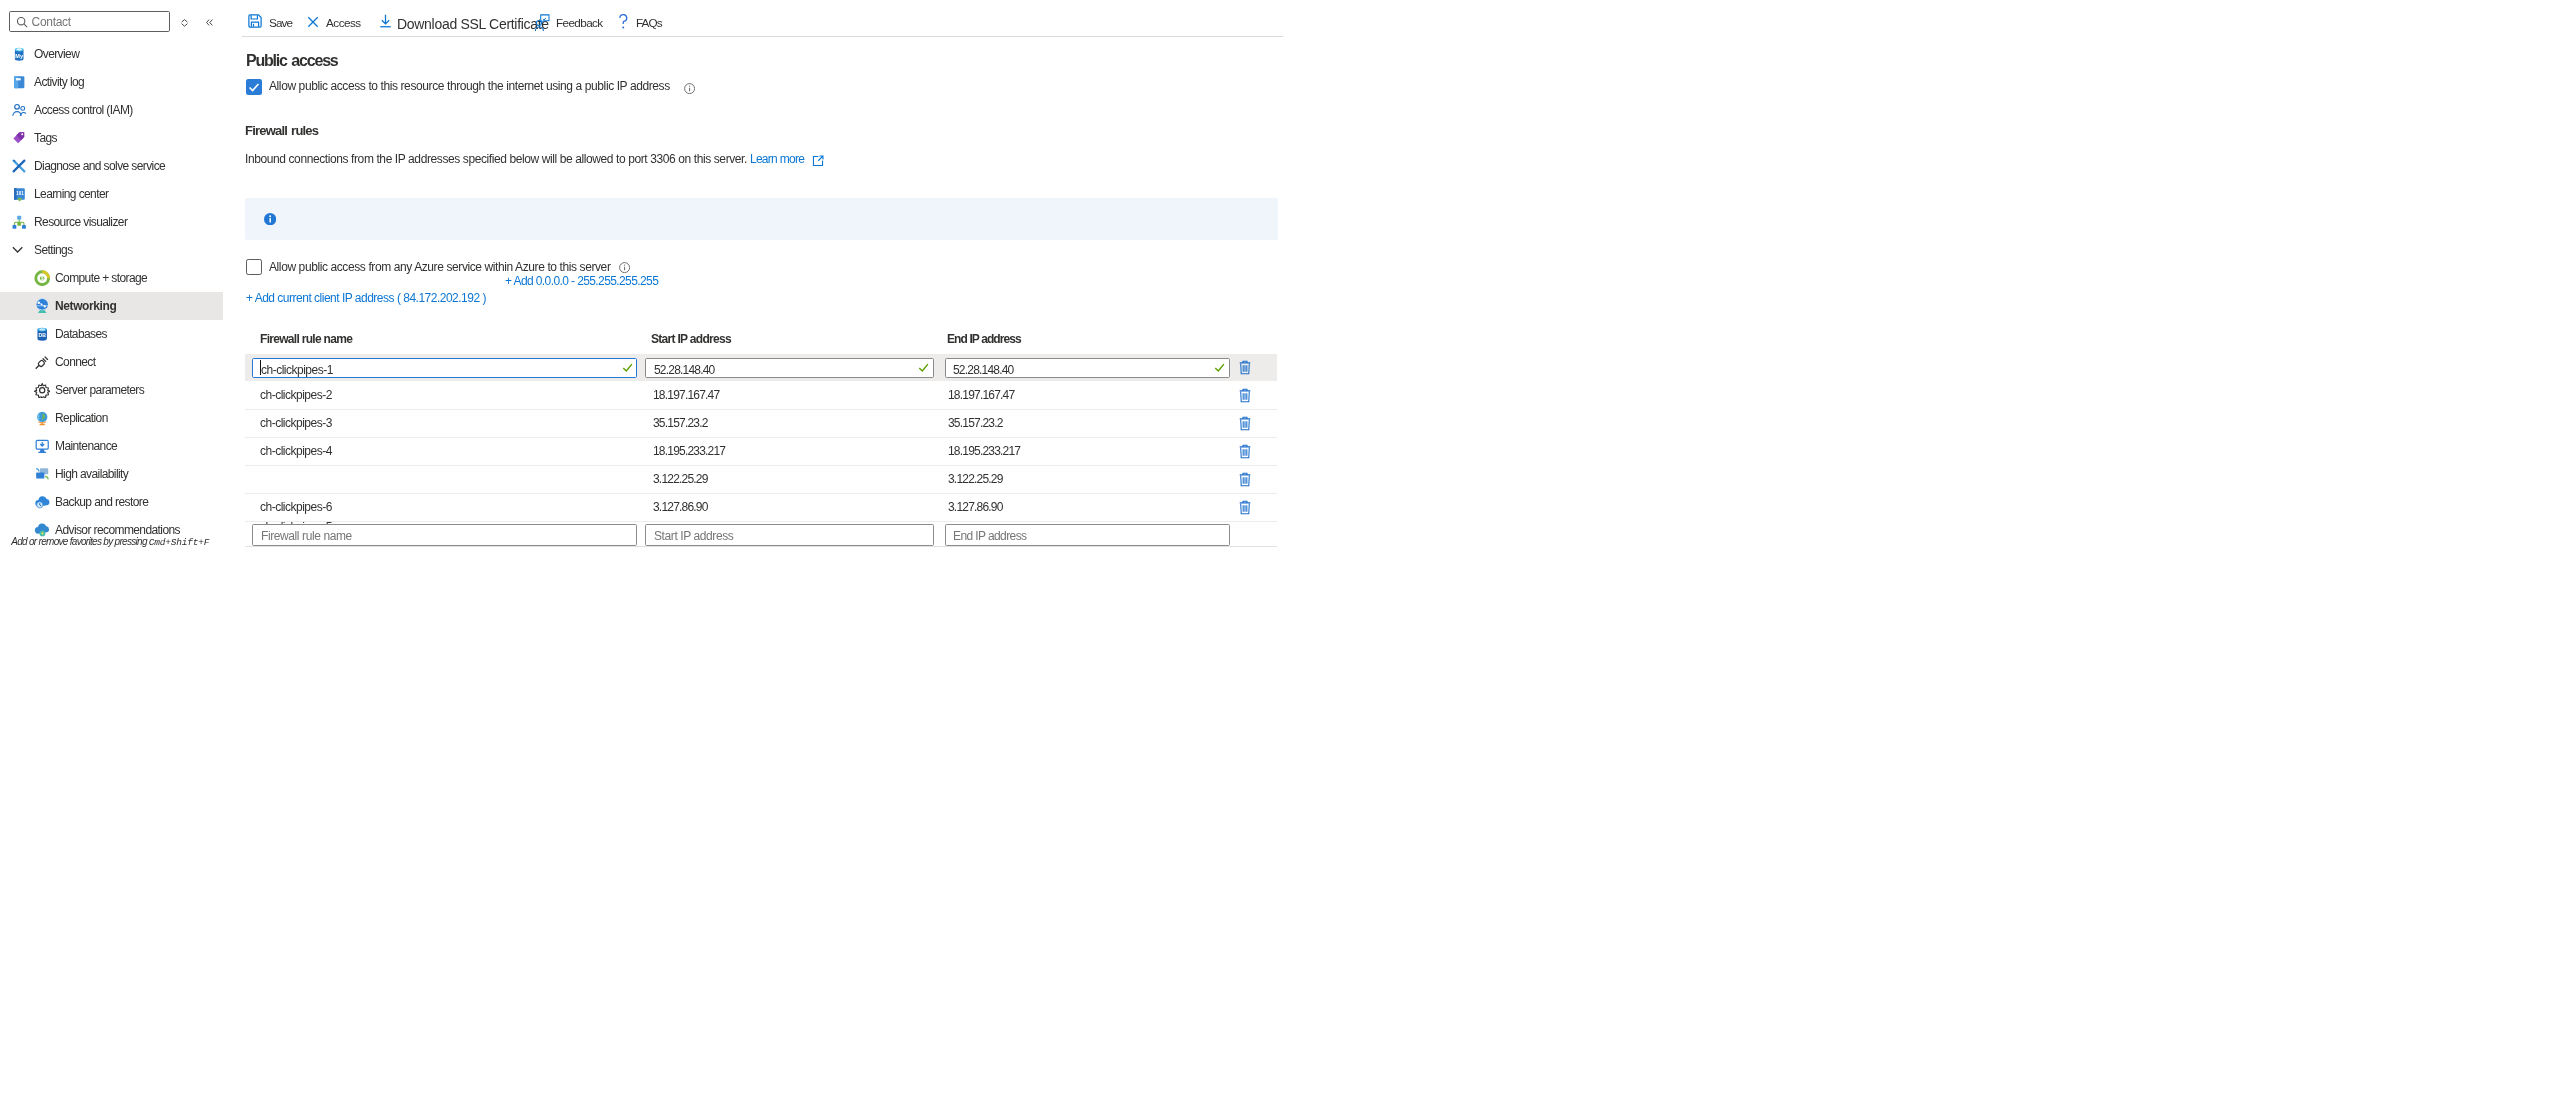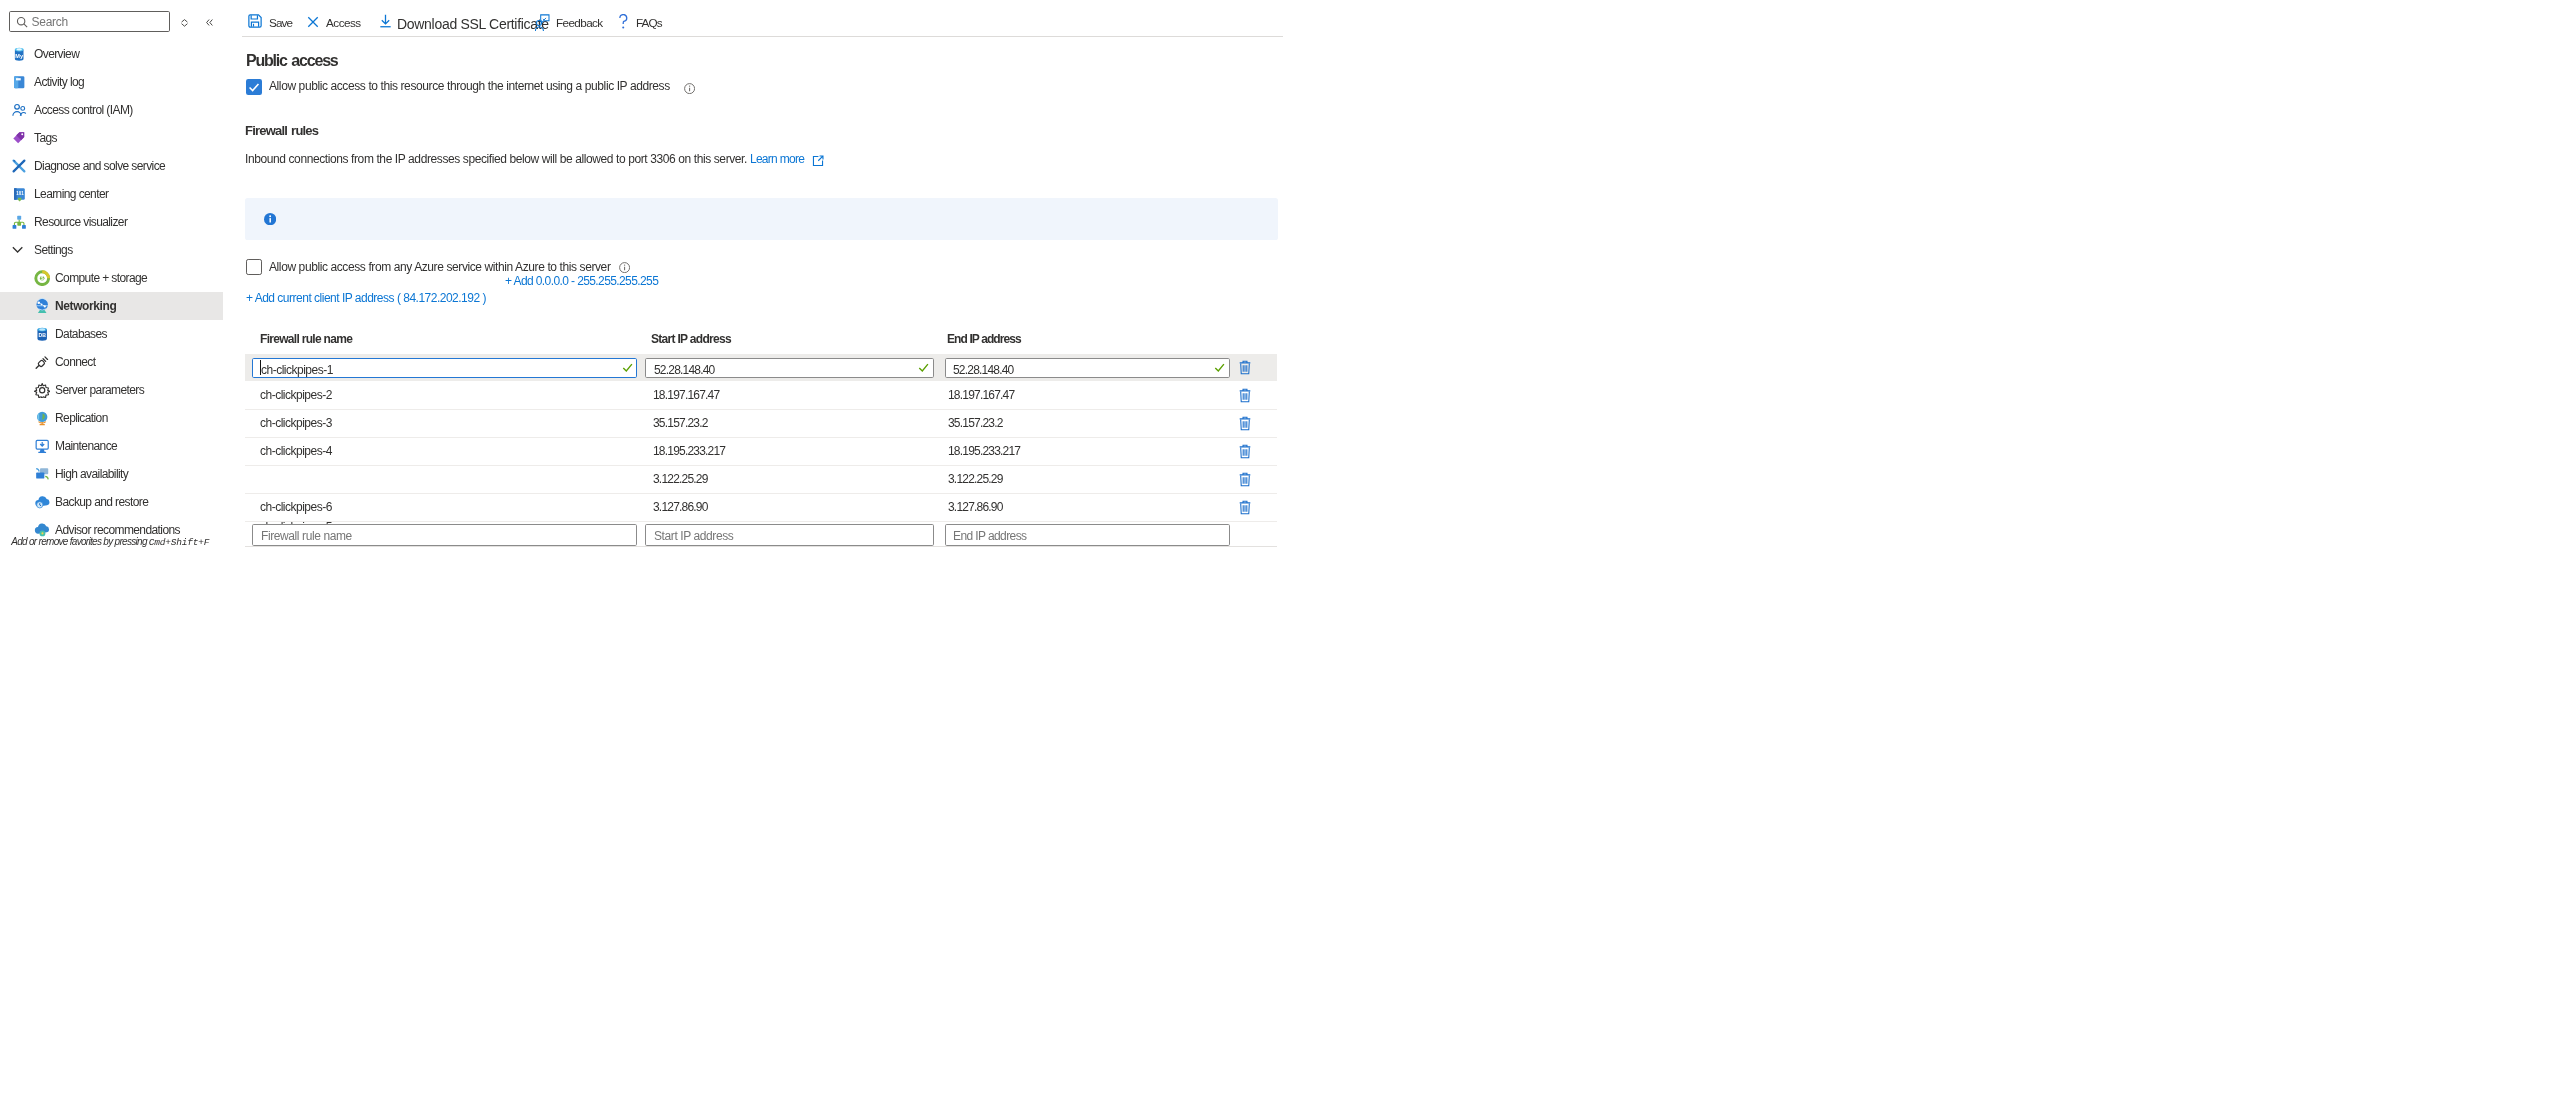--- a/index.html
+++ b/index.html
@@ -20,21 +20,21 @@
 <body>
 <div id="page">
 
   <div class="abs" style="left:0;top:0;width:233px;height:547px;background:#fff;">
 
     <div class="abs" style="left:9px;top:11.2px;width:161px;height:21px;border:0.9px solid #605e5c;border-radius:1.7px;background:#fff;">
       <svg class="abs" style="left:6px;top:4.3px;" width="12" height="12" viewBox="0 0 14 14">
         <circle cx="6" cy="6" r="4.3" fill="none" stroke="#605e5c" stroke-width="1.3"></circle>
         <line x1="9.2" y1="9.2" x2="13" y2="13" stroke="#605e5c" stroke-width="1.3"></line>
       </svg>
-      <span class="abs" style="left:21.6px;top:3px;font-size:12px;color:#767676;letter-spacing:-0.3px;">Search</span>
+      <span class="abs" style="left:21.6px;top:3px;font-size:12px;color:#767676;letter-spacing:-0.3px;">Contact</span>
     </div>
 
     <svg class="abs" style="left:181px;top:19px;" width="7" height="7.8" viewBox="0 0 8 9">
       <path d="M0.6 3.6 L4 0.7 L7.4 3.6 M0.6 5.4 L4 8.3 L7.4 5.4" fill="none" stroke="#444341" stroke-width="1.1"></path>
     </svg>
 
     <svg class="abs" style="left:206px;top:19px;" width="7" height="7" viewBox="0 0 8 8">
       <path d="M3.6 0.6 L0.7 4 L3.6 7.4 M7.3 0.6 L4.4 4 L7.3 7.4" fill="none" stroke="#444341" stroke-width="1.1"></path>
     </svg>
 

